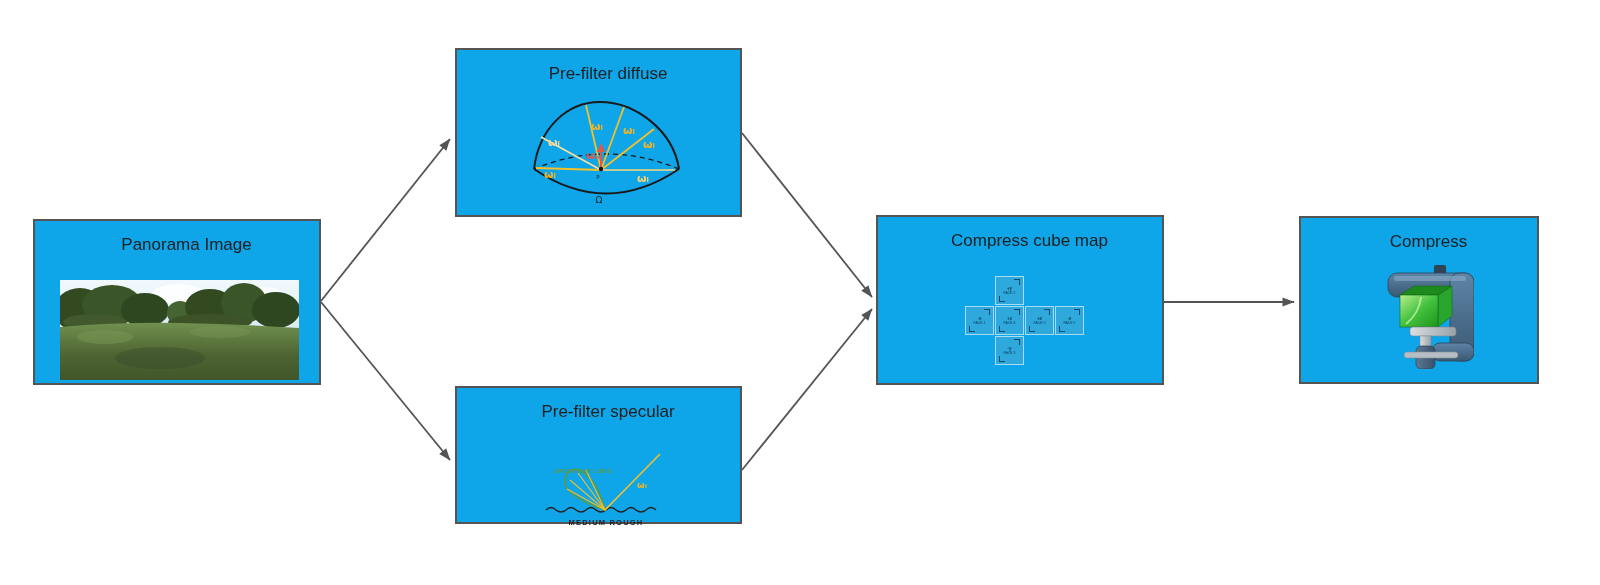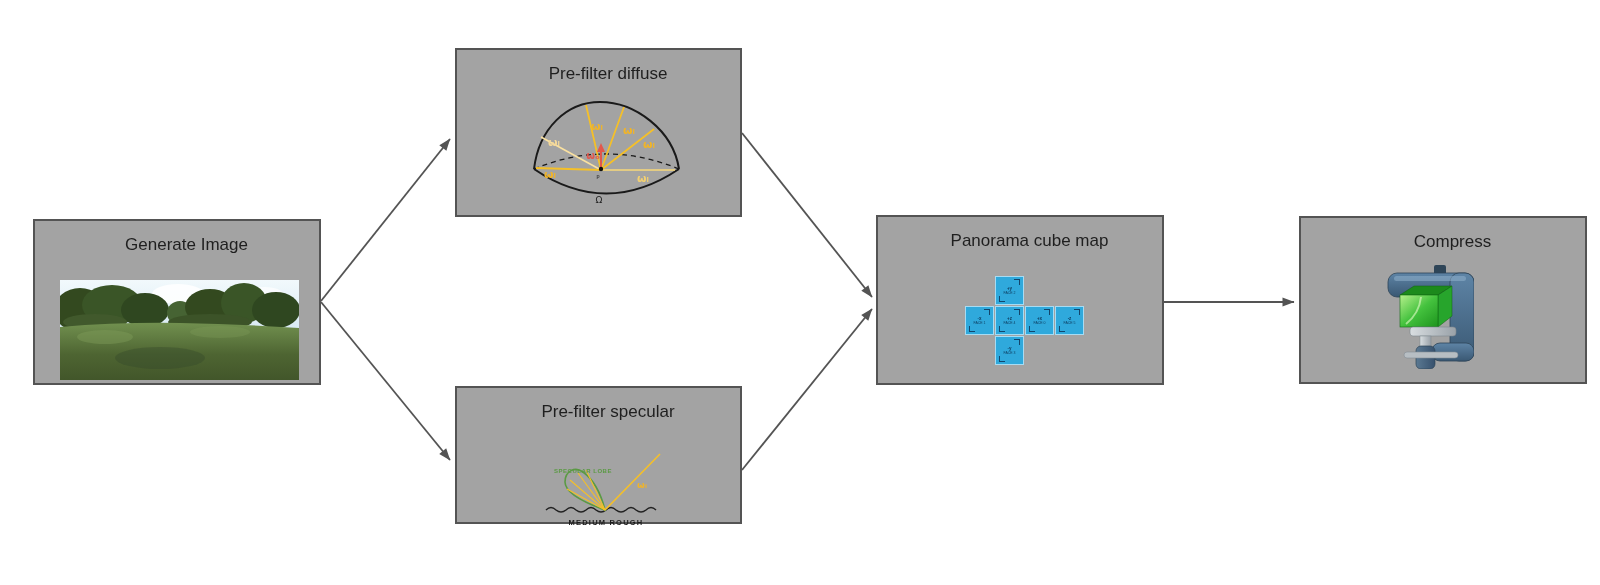--- a/index.html
+++ b/index.html
@@ -1,19 +1,19 @@
 <!DOCTYPE html>
 <html><head>
 <meta charset="utf-8">
 <style>
   html,body{margin:0;padding:0;background:#ffffff;}
   .stage{position:relative;width:1600px;height:585px;background:#ffffff;overflow:hidden;
          font-family:"Liberation Sans",sans-serif;}
   .edges{position:absolute;left:0;top:0;}
-  .node{position:absolute;background:#a3a3a3;border:2px solid #545454;box-sizing:border-box;padding-left:19px;}
+  .node{position:absolute;background:#0ea5e9;border:2px solid #545454;box-sizing:border-box;padding-left:19px;}
   .node-title{margin-top:14px;text-align:center;font-size:17px;color:#1f1f1f;
               font-family:"Liberation Sans",sans-serif;}
   .art{position:absolute;}
   
   .cross{position:absolute;left:87px;top:59px;width:119px;height:89px;}
   .face{position:absolute;width:29px;height:29px;background:#2FA9DC;border:1px solid #A6DCF4;
         box-sizing:border-box;display:flex;flex-direction:column;align-items:center;
         justify-content:center;color:#0D3A5C;line-height:1.15;}
   .face .axis{font-size:4.5px;font-weight:bold;}
   .face .fname{font-size:3.5px;}
@@ -38,21 +38,21 @@
       </marker>
     </defs>
     <line x1="321" y1="301" x2="450" y2="139" stroke="#545454" stroke-width="1.8" marker-end="url(#arw)"></line>
     <line x1="321" y1="302" x2="450" y2="460" stroke="#545454" stroke-width="1.8" marker-end="url(#arw)"></line>
     <line x1="742" y1="133" x2="872" y2="297" stroke="#545454" stroke-width="1.8" marker-end="url(#arw)"></line>
     <line x1="742" y1="470" x2="872" y2="309" stroke="#545454" stroke-width="1.8" marker-end="url(#arw)"></line>
     <line x1="1164" y1="302" x2="1294" y2="302" stroke="#545454" stroke-width="1.8" marker-end="url(#arw)"></line>
   </svg>
 
   <div class="node" style="left:33px;top:219px;width:288px;height:166px">
-    <div class="node-title">Generate Image</div>
+    <div class="node-title">Panorama Image</div>
     <svg class="art" style="left:25px;top:59px" width="239" height="100" viewBox="0 0 239 100">
       <defs>
         <linearGradient id="sky" x1="0" y1="0" x2="0" y2="1">
           <stop offset="0" stop-color="#f2f9fc"></stop>
             <stop offset="1" stop-color="#bfdcec"></stop>
         </linearGradient>
         <linearGradient id="grass" x1="0" y1="0" x2="0" y2="1">
           <stop offset="0" stop-color="#71904f"></stop>
             <stop offset="0.55" stop-color="#4e6532"></stop>
           <stop offset="1" stop-color="#42562a"></stop>
@@ -123,21 +123,21 @@
 
       <line x1="148" y1="122" x2="203" y2="66" stroke="#F5C028" stroke-width="1.6"></line>
 
       <text x="126" y="85" font-size="6" font-weight="bold" fill="#5B9A44" letter-spacing="0.5" text-anchor="middle">SPECULAR LOBE</text>
       <text class="greek" x="185" y="100" font-size="9" font-weight="bold" fill="#F0B429" text-anchor="middle">ωᵢ</text>
       <text x="149" y="137" font-size="7.5" font-weight="bold" fill="#1c1c1c" letter-spacing="1.2" text-anchor="middle">MEDIUM ROUGH</text>
     </svg>
   </div>
 
   <div class="node" style="left:876px;top:215px;width:288px;height:170px">
-    <div class="node-title">Panorama cube map</div>
+    <div class="node-title">Compress cube map</div>
     <div class="cross">
       <div class="face f-top">
         <div class="axis">+y</div>
         <div class="fname">FACE 2</div>
       </div>
       <div class="face f-m0">
         <div class="axis">-x</div>
         <div class="fname">FACE 1</div>
       </div>
       <div class="face f-m1">
@@ -152,21 +152,21 @@
         <div class="axis">-z</div>
         <div class="fname">FACE 5</div>
       </div>
       <div class="face f-bottom">
         <div class="axis">-y</div>
         <div class="fname">FACE 3</div>
       </div>
     </div>
   </div>
 
-  <div class="node" style="left:1299px;top:216px;width:288px;height:168px">
+  <div class="node" style="left:1299px;top:216px;width:240px;height:168px">
     <div class="node-title">Compress</div>
     <svg class="art" style="left:73px;top:46px" width="100" height="105" viewBox="0 0 100 105">
       <defs>
         <linearGradient id="clampG" x1="0" y1="0" x2="0" y2="1">
           <stop offset="0" stop-color="#5E84A6"></stop>
             <stop offset="1" stop-color="#3A5873"></stop>
         </linearGradient>
         <linearGradient id="greenG" x1="0" y1="0" x2="1" y2="1">
           <stop offset="0" stop-color="#B6F08C"></stop>
             <stop offset="0.5" stop-color="#44C23E"></stop>

